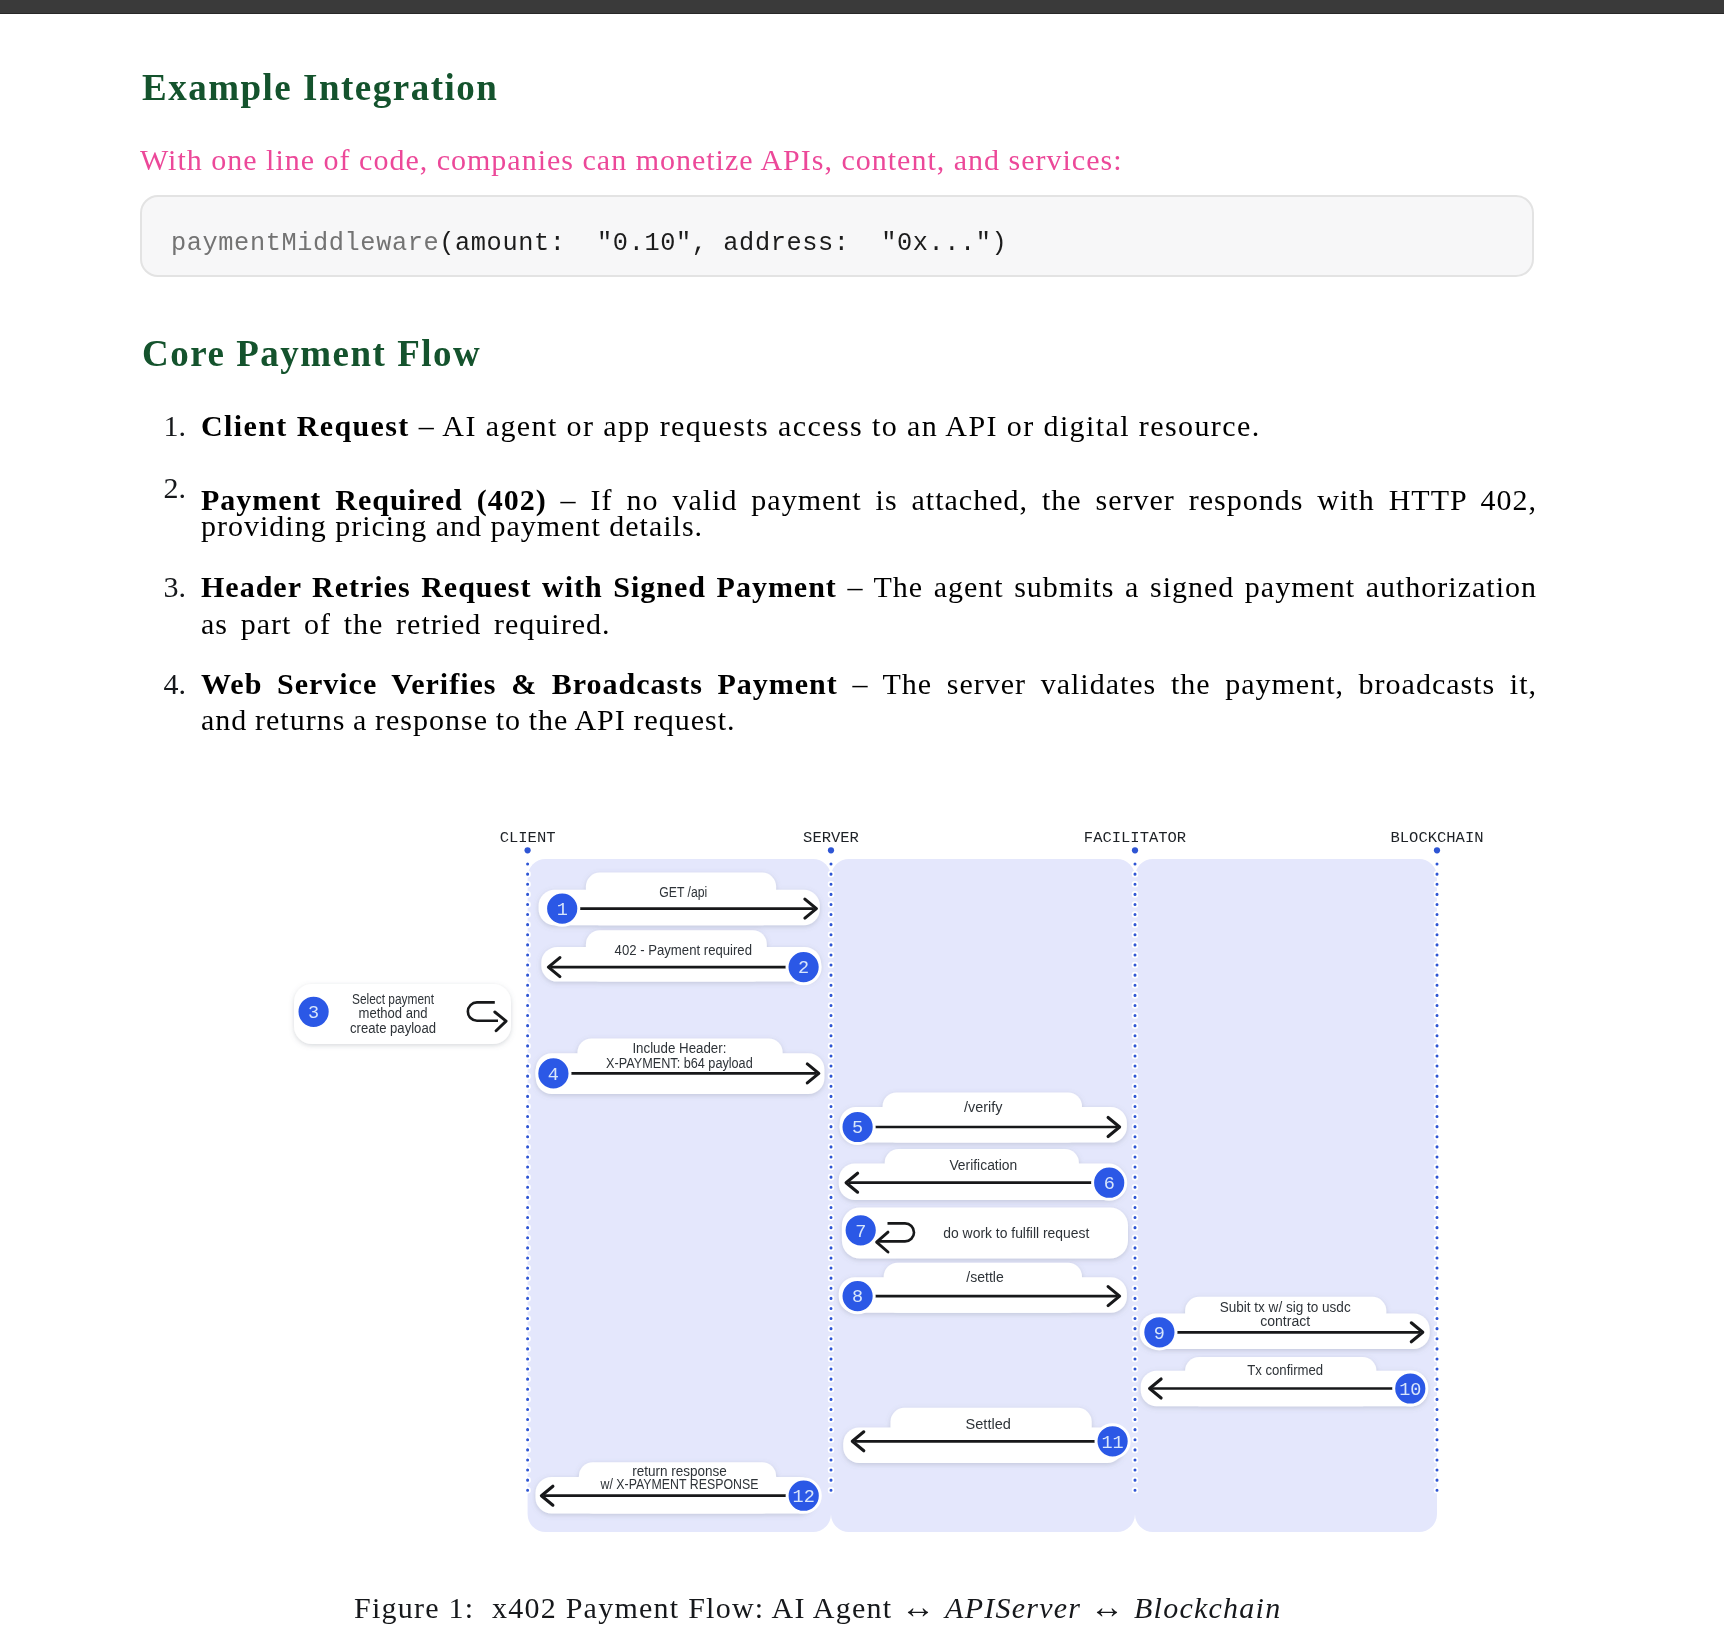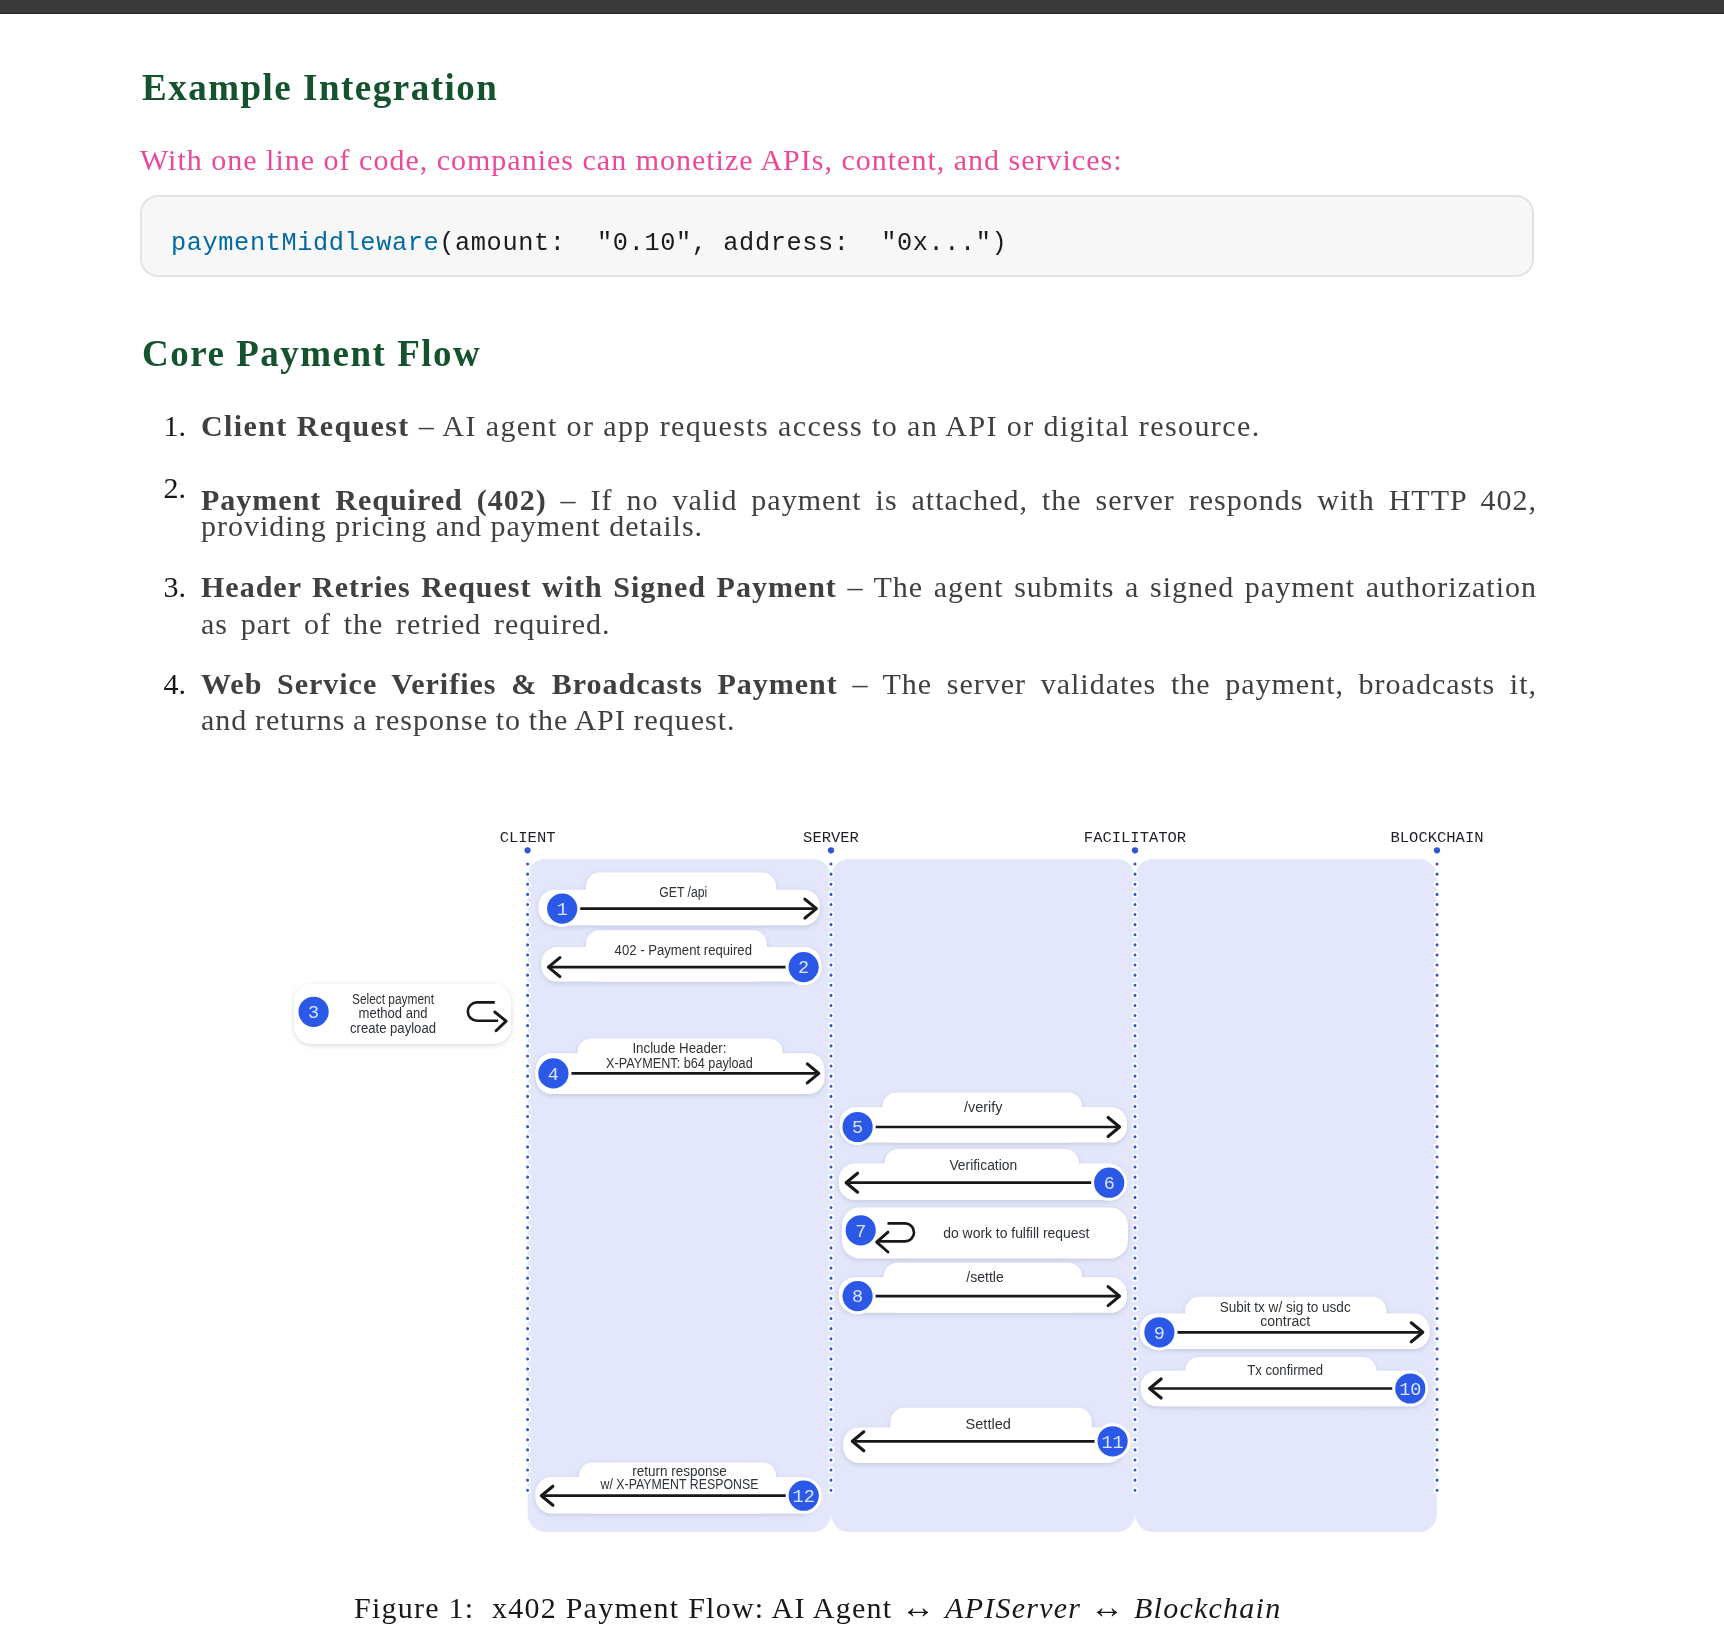--- a/index.html
+++ b/index.html
@@ -4,23 +4,23 @@
 <style>
   html,body{margin:0;padding:0;background:#fff;}
   body{width:1724px;height:1648px;position:relative;overflow:hidden;
        font-family:"Liberation Serif",serif;color:#16181b;}
   .topbar{position:absolute;left:0;top:0;width:1724px;height:13px;background:#3a3a3a;border-bottom:1px solid #282828;}
   .h{position:absolute;font-weight:bold;color:#14532d;font-size:37px;line-height:37px;white-space:nowrap;letter-spacing:1.5px;}
   .body{position:absolute;font-size:30px;line-height:30px;white-space:nowrap;color:#ec4899;letter-spacing:1px;}
   .codebox{position:absolute;left:140px;top:195px;width:1394px;height:82px;
            background:#f7f7f8;border:2px solid #e3e3e3;border-radius:18px;box-sizing:border-box;}
   .code{position:absolute;font-family:"Liberation Mono",monospace;font-size:25.3px;line-height:25px;white-space:pre;color:#1c1c1c;letter-spacing:0.6px;}
-  .red{color:#0369a1;}
+  .red{color:#737373;}
   .li{position:absolute;left:201px;width:1336px;font-size:30px;line-height:30px;
-      color:#404040;letter-spacing:1px;white-space:nowrap;}
+      color:#000000;letter-spacing:1px;white-space:nowrap;}
   .j{text-align:justify;text-align-last:justify;white-space:normal;}
   .num{position:absolute;left:140px;width:46px;text-align:right;font-size:30px;line-height:30px;color:#16181b;}
   .cap{position:absolute;font-size:30px;line-height:30px;white-space:nowrap;color:#16181b;letter-spacing:1.25px;}
 </style>
 </head>
 <body>
 <div class="topbar"></div>
 <div class="h" style="left:142px;top:68.5px;">Example Integration</div>
 <div class="body" style="left:140px;top:145px;">With one line of code, companies can monetize APIs, content, and services:</div>
 <div class="codebox"></div>

